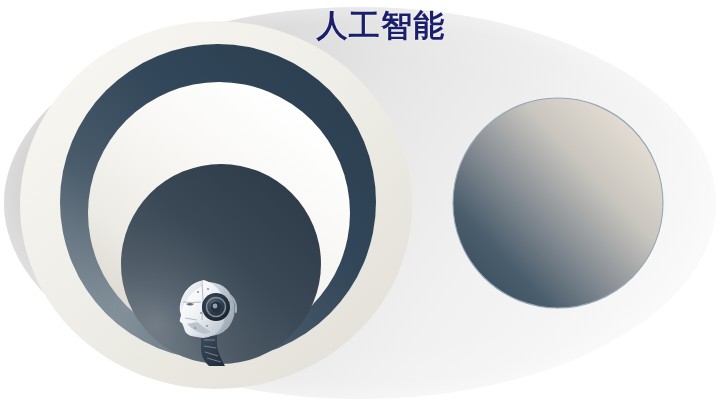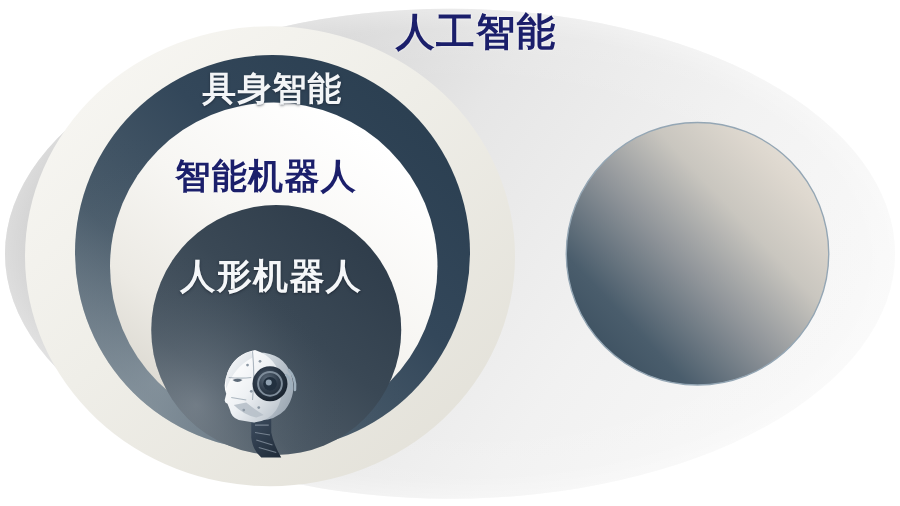--- a/index.html
+++ b/index.html
@@ -228,20 +228,17 @@
       <circle cx="27" cy="20" r="1.1"></circle>
       <circle cx="30" cy="41" r="1.1"></circle>
       <circle cx="24" cy="56" r="1.1"></circle>
       <circle cx="36" cy="54" r="1.1"></circle>
       <circle cx="37" cy="17" r="1.1"></circle>
     </g>
   </svg>
 
   <div class="label label-ai">人工智能</div>
 
-  <div class="label label-embodied">具身智能</div>
-
-  <div class="label label-irobot">智能机器人</div>
-
-  <div class="label label-humanoid">人形机器人</div>
+
+
 
 
 </div>
 
 </body></html>

